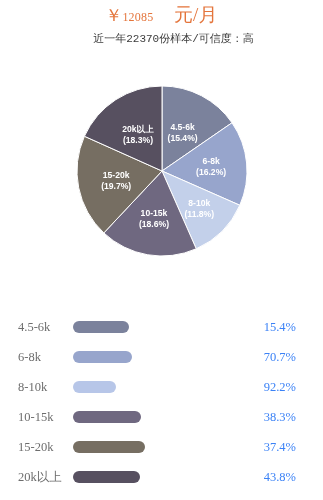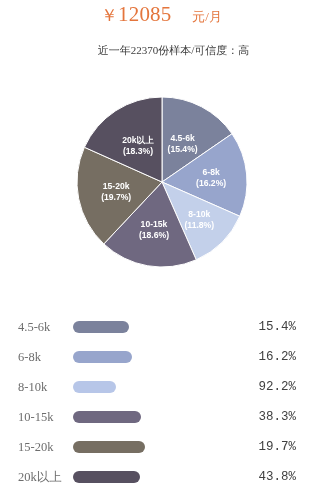--- a/index.html
+++ b/index.html
@@ -28,29 +28,29 @@
   }
   .salary-line {
     font-family: "Liberation Serif", "DejaVu Serif", serif;
     font-size: 17px;
     color: #e4753c;
     line-height: 21px;
     letter-spacing: 0.2px;
     white-space: nowrap;
   }
   .salary-amount {
-    font-size: 21px;
+    font-size: 12px;
   }
   .salary-unit {
-    font-size: 13px;
+    font-size: 19px;
     margin-left: 16px;
   }
   .subtitle {
-    margin-top: 16px;
-    font-family: Liberation Serif, serif;
+    margin-top: 4px;
+    font-family: Liberation Mono, monospace;
     font-size: 11px;
     color: #3c3c3c;
     line-height: 15px;
     white-space: nowrap;
     padding-left: 24px;
   }
 
   
   .pie-wrap {
     position: relative;
@@ -98,23 +98,23 @@
     display: flex;
     align-items: center;
   }
   .legend-bar {
     height: 12px;
     border-radius: 6px;
   }
   .legend-pct {
     position: absolute;
     right: 27px;
-    font-family: Liberation Mono, monospace;
+    font-family: Liberation Serif, serif;
     font-size: 12.5px;
-    color: #404040;
+    color: #3b82f6;
     white-space: nowrap;
   }
 </style>
 </head>
 <body>
 
 <div id="app">
 
   <div class="header">
     <div class="salary-line">
@@ -150,42 +150,42 @@
         <div class="legend-bar-track">
           <div class="legend-bar" style="width: 56.2px; background: rgb(123, 130, 156);"></div>
         </div>
         <div class="legend-pct">15.4%</div>
       </div>
       <div class="legend-row">
         <div class="legend-label">6-8k</div>
         <div class="legend-bar-track">
           <div class="legend-bar" style="width: 59.2px; background: rgb(151, 165, 204);"></div>
         </div>
-        <div class="legend-pct">16.2%</div>
+        <div class="legend-pct">70.7%</div>
       </div>
       <div class="legend-row">
         <div class="legend-label">8-10k</div>
         <div class="legend-bar-track">
           <div class="legend-bar" style="width: 43px; background: rgb(183, 198, 232);"></div>
         </div>
         <div class="legend-pct">92.2%</div>
       </div>
       <div class="legend-row">
         <div class="legend-label">10-15k</div>
         <div class="legend-bar-track">
           <div class="legend-bar" style="width: 68px; background: rgb(111, 104, 128);"></div>
         </div>
         <div class="legend-pct">38.3%</div>
       </div>
       <div class="legend-row">
         <div class="legend-label">15-20k</div>
         <div class="legend-bar-track">
           <div class="legend-bar" style="width: 72px; background: rgb(118, 110, 98);"></div>
         </div>
-        <div class="legend-pct">19.7%</div>
+        <div class="legend-pct">37.4%</div>
       </div>
       <div class="legend-row">
         <div class="legend-label">20k以上</div>
         <div class="legend-bar-track">
           <div class="legend-bar" style="width: 66.9px; background: rgb(87, 80, 96);"></div>
         </div>
         <div class="legend-pct">43.8%</div>
       </div>
     </div>
 

